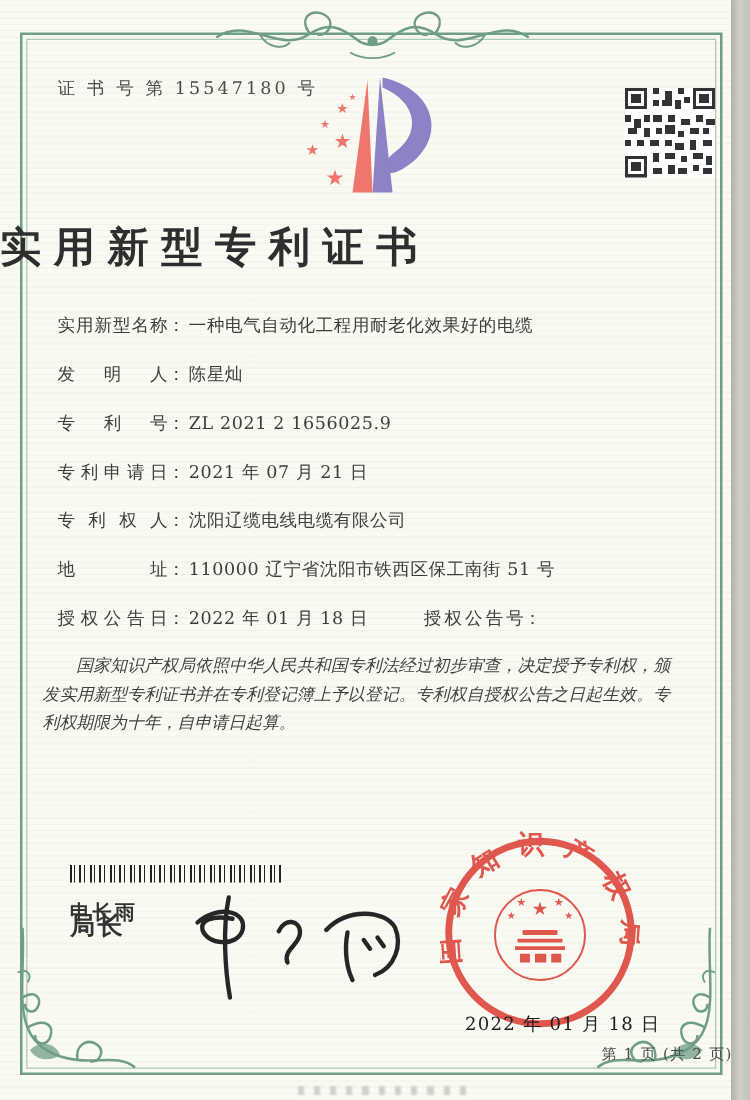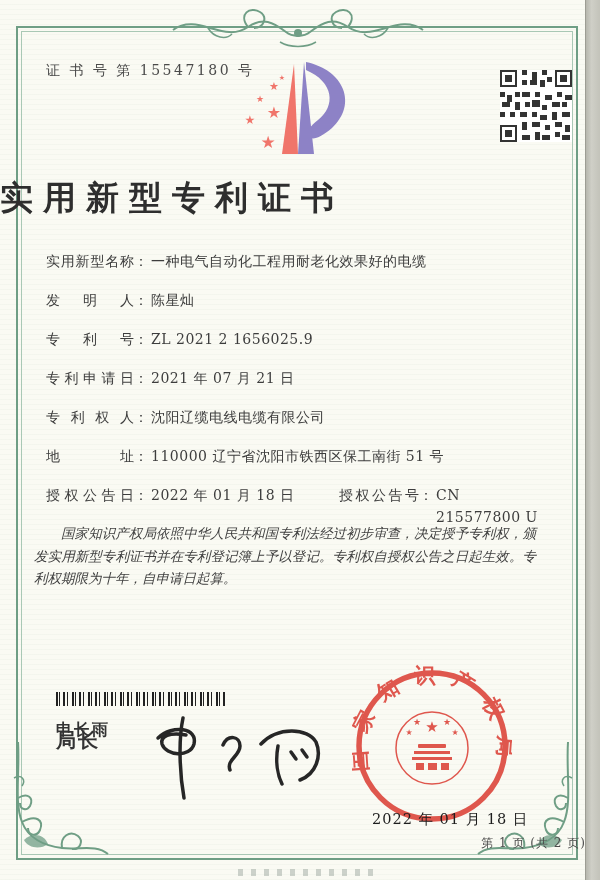--- a/index.html
+++ b/index.html
@@ -228,21 +228,20 @@
       <span class="lbl">地址</span>
         <span class="colon">：</span>
         <span class="val">110000  辽宁省沈阳市铁西区保工南街 51 号</span>
     </div>
     <div class="frow">
       <span class="lbl">授权公告日</span>
         <span class="colon">：</span>
         <span class="val-fix">2022 年 01 月 18 日</span>
         <span class="lbl2">授权公告号</span>
         <span class="colon">：</span>
-        <span class="val">CN 215577800 U</span>
     </div>
   </div>
 
   <div class="paras">
     <p>国家知识产权局依照中华人民共和国专利法经过初步审查，决定授予专利权，颁发实用新型专利证书并在专利登记簿上予以登记。专利权自授权公告之日起生效。专利权期限为十年，自申请日起算。</p>
   </div>
 
   <div class="barcode"></div>
 
   <div class="signer-title">局长</div>

